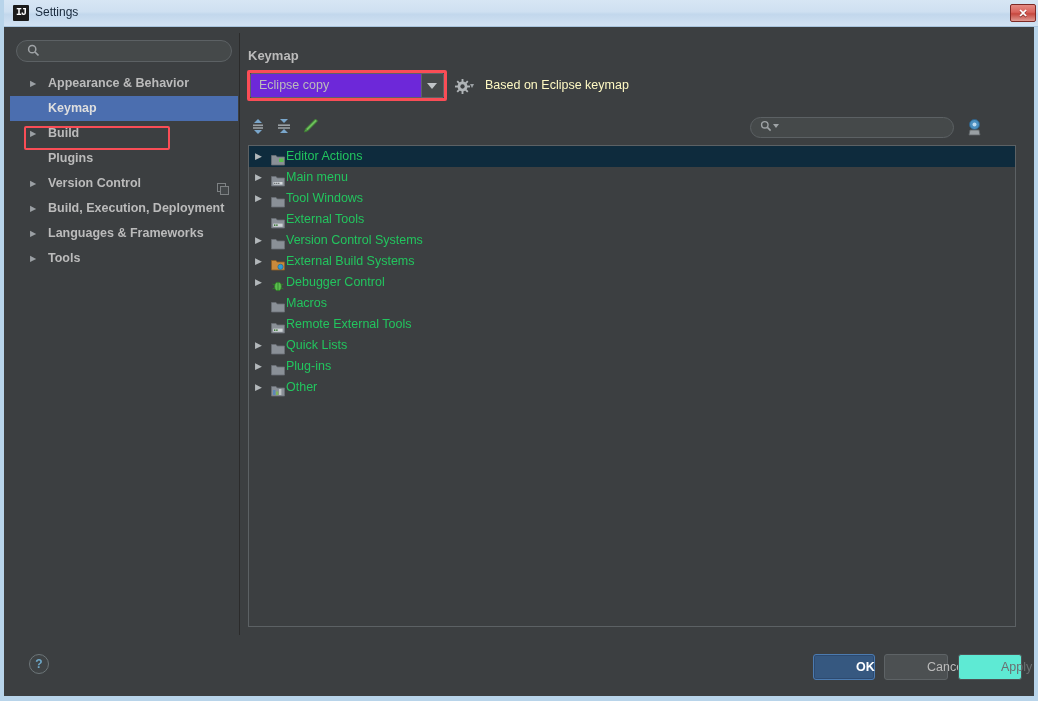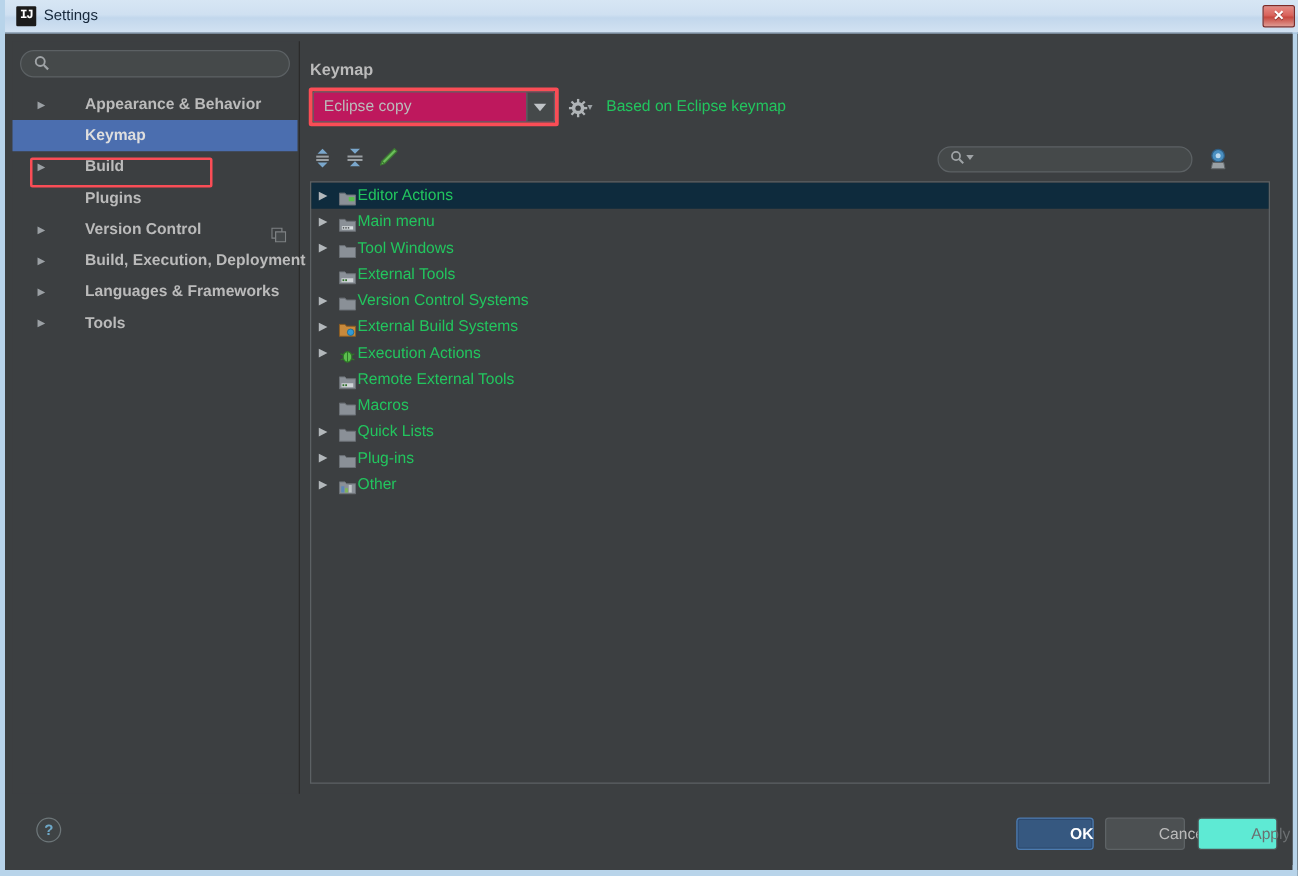--- a/index.html
+++ b/index.html
@@ -140,21 +140,20 @@
     color: #9ba0a4;
     font-size: 8px;
   }
   .s-item .s-label {
     position: absolute;
     top: 0;
     left: 38px;
     font-size: 12.5px;
     color: #bbbbbb;
     line-height: 25px;
-    margin-left: 20px;
   }
   .s-item.bold .s-label { font-weight: bold; }
   .s-item.selected { background: #4b6eaf; }
   .s-item.selected .s-label { color: #dedede; font-weight: bold; }
   .s-item .s-right-icon {
     position: absolute;
     right: 9px; top: 6px;
     width: 12px; height: 12px;
     opacity: .6;
   }
@@ -182,21 +181,21 @@
     left: 8px; top: 15px;
     font-size: 13px;
     font-weight: bold;
     color: #bbbbbb;
   }
   #keymap-select {
     position: absolute;
     left: 10px; top: 40px;
     width: 194px; height: 25px;
     box-sizing: border-box;
-    background: #be185d;
+    background: #6d28d9;
     border: 1px solid #5e6366;
     border-radius: 2px;
     cursor: pointer;
   }
   #keymap-select .ks-value {
     position: absolute;
     left: 8px; top: 0;
     line-height: 23px;
     font-size: 12.5px;
     color: #bbbbbb;
@@ -236,21 +235,21 @@
   }
   #keymap-gear .caret {
     font-size: 8px;
     color: #9ba0a4;
     vertical-align: middle;
   }
   #keymap-basedon {
     position: absolute;
     left: 245px; top: 45px;
     font-size: 12.5px;
-    color: #22c55e;
+    color: #fef9c3;
   }
 
   
   #tb-row {
     position: absolute;
     left: 0; top: 80px;
     width: 788px; height: 32px;
   }
   .tb-btn {
     position: absolute;
@@ -614,42 +613,42 @@
           <span class="t-icon">
             <svg width="14" height="13" viewBox="0 0 14 13">
                 <ellipse cx="7" cy="7.5" rx="3.4" ry="4.2" fill="#5bbf4e" stroke="#2f7a28" stroke-width="0.9"></ellipse>
                 <line x1="1.5" y1="5" x2="4" y2="6.4" stroke="#2f7a28" stroke-width="1"></line>
                 <line x1="12.5" y1="5" x2="10" y2="6.4" stroke="#2f7a28" stroke-width="1"></line>
                 <line x1="1.5" y1="10" x2="4" y2="8.8" stroke="#2f7a28" stroke-width="1"></line>
                 <line x1="12.5" y1="10" x2="10" y2="8.8" stroke="#2f7a28" stroke-width="1"></line>
                 <line x1="7" y1="3.3" x2="7" y2="11.7" stroke="#2f7a28" stroke-width="0.8"></line>
               </svg>
           </span>
-          <span class="t-label">Execution Actions</span>
+          <span class="t-label">Debugger Control</span>
+        </div>
+
+        <div class="t-row">
+          <span class="t-icon">
+            <svg width="14" height="13" viewBox="0 0 14 13">
+                <path d="M0.5 2.5 L5 2.5 L6.2 4 L13.5 4 L13.5 12 L0.5 12 Z" fill="#8a9097" stroke="#6b7076" stroke-width="0.8"></path>
+              </svg>
+          </span>
+          <span class="t-label">Macros</span>
         </div>
 
         <div class="t-row">
           <span class="t-icon">
             <svg width="14" height="13" viewBox="0 0 14 13">
                 <path d="M0.5 2.5 L5 2.5 L6.2 4 L13.5 4 L13.5 12 L0.5 12 Z" fill="#8a9097" stroke="#6b7076" stroke-width="0.8"></path>
                 <rect x="2.2" y="7.6" width="9.4" height="3.2" fill="#cfd4d7"></rect>
                 <rect x="3" y="8.4" width="1.4" height="1.5" fill="#2f6f2a"></rect>
                 <rect x="5.2" y="8.4" width="1.4" height="1.5" fill="#2f6f2a"></rect>
               </svg>
           </span>
           <span class="t-label">Remote External Tools</span>
-        </div>
-
-        <div class="t-row">
-          <span class="t-icon">
-            <svg width="14" height="13" viewBox="0 0 14 13">
-                <path d="M0.5 2.5 L5 2.5 L6.2 4 L13.5 4 L13.5 12 L0.5 12 Z" fill="#8a9097" stroke="#6b7076" stroke-width="0.8"></path>
-              </svg>
-          </span>
-          <span class="t-label">Macros</span>
         </div>
 
         <div class="t-row">
           <span class="t-arrow">▶</span>
           <span class="t-icon">
             <svg width="14" height="13" viewBox="0 0 14 13">
                 <path d="M0.5 2.5 L5 2.5 L6.2 4 L13.5 4 L13.5 12 L0.5 12 Z" fill="#8a9097" stroke="#6b7076" stroke-width="0.8"></path>
               </svg>
           </span>
           <span class="t-label">Quick Lists</span>

